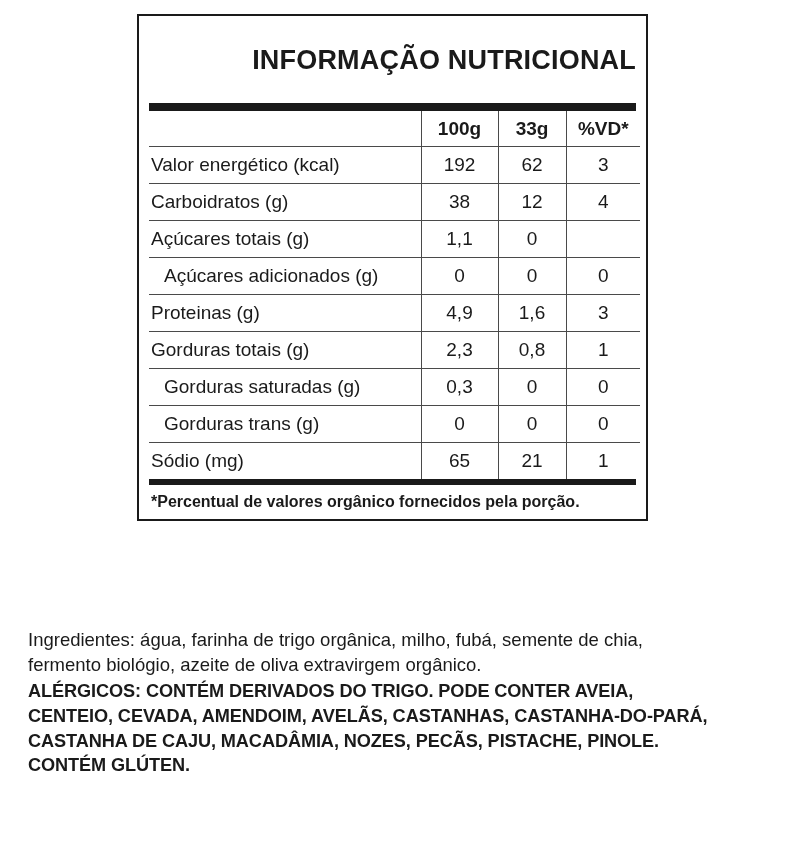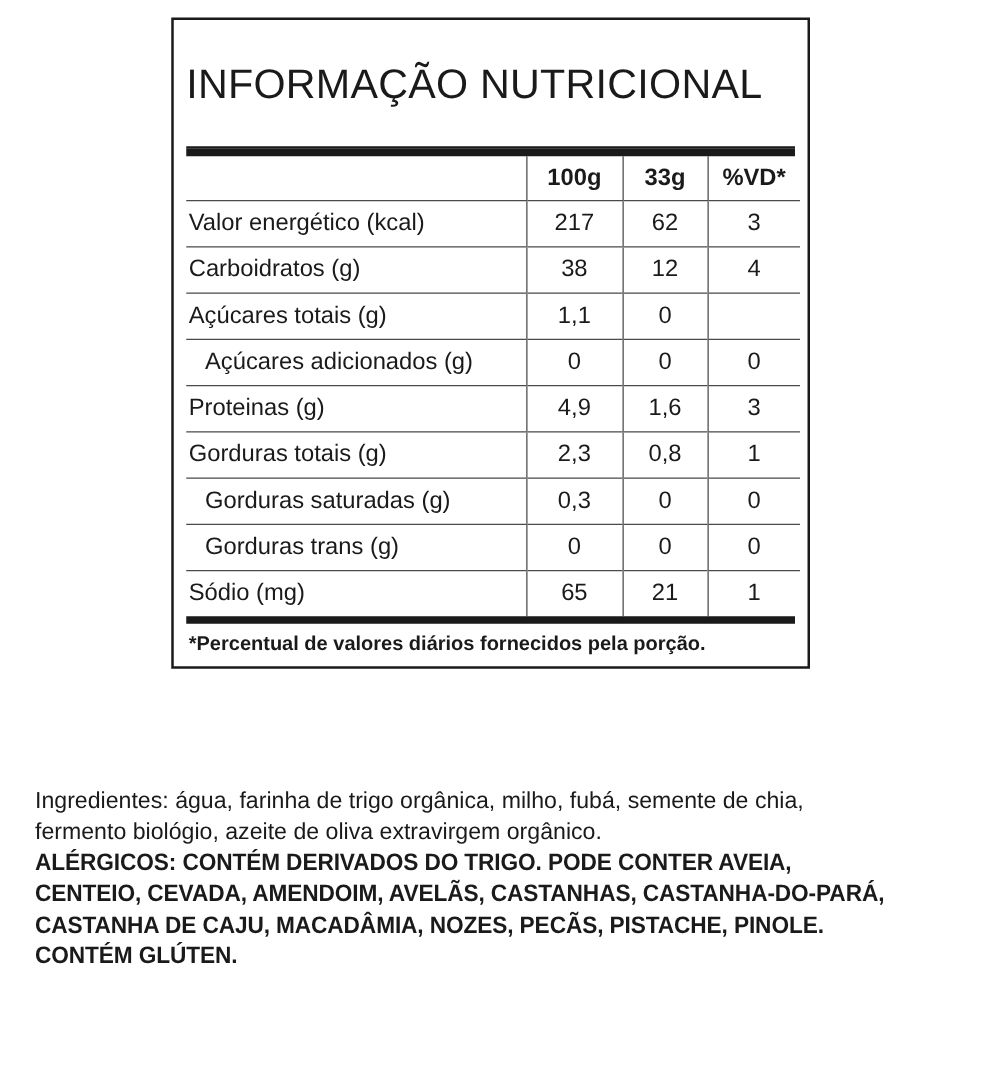--- a/index.html
+++ b/index.html
@@ -34,23 +34,23 @@
     border: 2px solid #1a1a1a;
     background: #ffffff;
     padding: 0;
   }
 
   .nf-inner {
     padding: 0 10px;
   }
 
   .nf-title {
-    text-align: left;
-    font-size: 33px;
-    font-weight: normal;
+    text-align: right;
+    font-size: 27px;
+    font-weight: bold;
     letter-spacing: 0.2px;
     padding: 12px 0 10px 0;
     line-height: 1.05;
     white-space: nowrap;
   }
 
   .rule-thin {
     height: 0;
     border-top: 2px solid #1a1a1a;
     margin: 0;
@@ -180,21 +180,21 @@
           <tr>
             <th class="cell-head-blank"></th>
             <th class="cell-head vdiv">100g</th>
             <th class="cell-head vdiv">33g</th>
             <th class="cell-head vdiv">%VD*</th>
           </tr>
         </thead>
         <tbody id="nf-tbody">
             <tr>
               <td class="cell-label">Valor energético (kcal)</td>
-              <td class="cell-num vdiv">217</td>
+              <td class="cell-num vdiv">192</td>
               <td class="cell-num vdiv">62</td>
               <td class="cell-num vdiv">3</td>
             </tr>
             <tr>
               <td class="cell-label">Carboidratos (g)</td>
               <td class="cell-num vdiv">38</td>
               <td class="cell-num vdiv">12</td>
               <td class="cell-num vdiv">4</td>
             </tr>
             <tr>
@@ -237,21 +237,21 @@
               <td class="cell-label">Sódio (mg)</td>
               <td class="cell-num vdiv">65</td>
               <td class="cell-num vdiv">21</td>
               <td class="cell-num vdiv">1</td>
             </tr>
           </tbody>
       </table>
 
       <div class="rule-thick"></div>
 
-      <div class="nf-footnote">*Percentual de valores diários fornecidos pela porção.</div>
+      <div class="nf-footnote">*Percentual de valores orgânico fornecidos pela porção.</div>
 
     </div>
   </section>
 
   <div class="below">
 
     <p class="ingredients">
       <b>Ingredientes:</b><span> água, farinha de trigo orgânica, milho, fubá, semente de chia,</span><br>
       <span>fermento biológio, azeite de oliva extravirgem orgânico.</span>
     </p>

